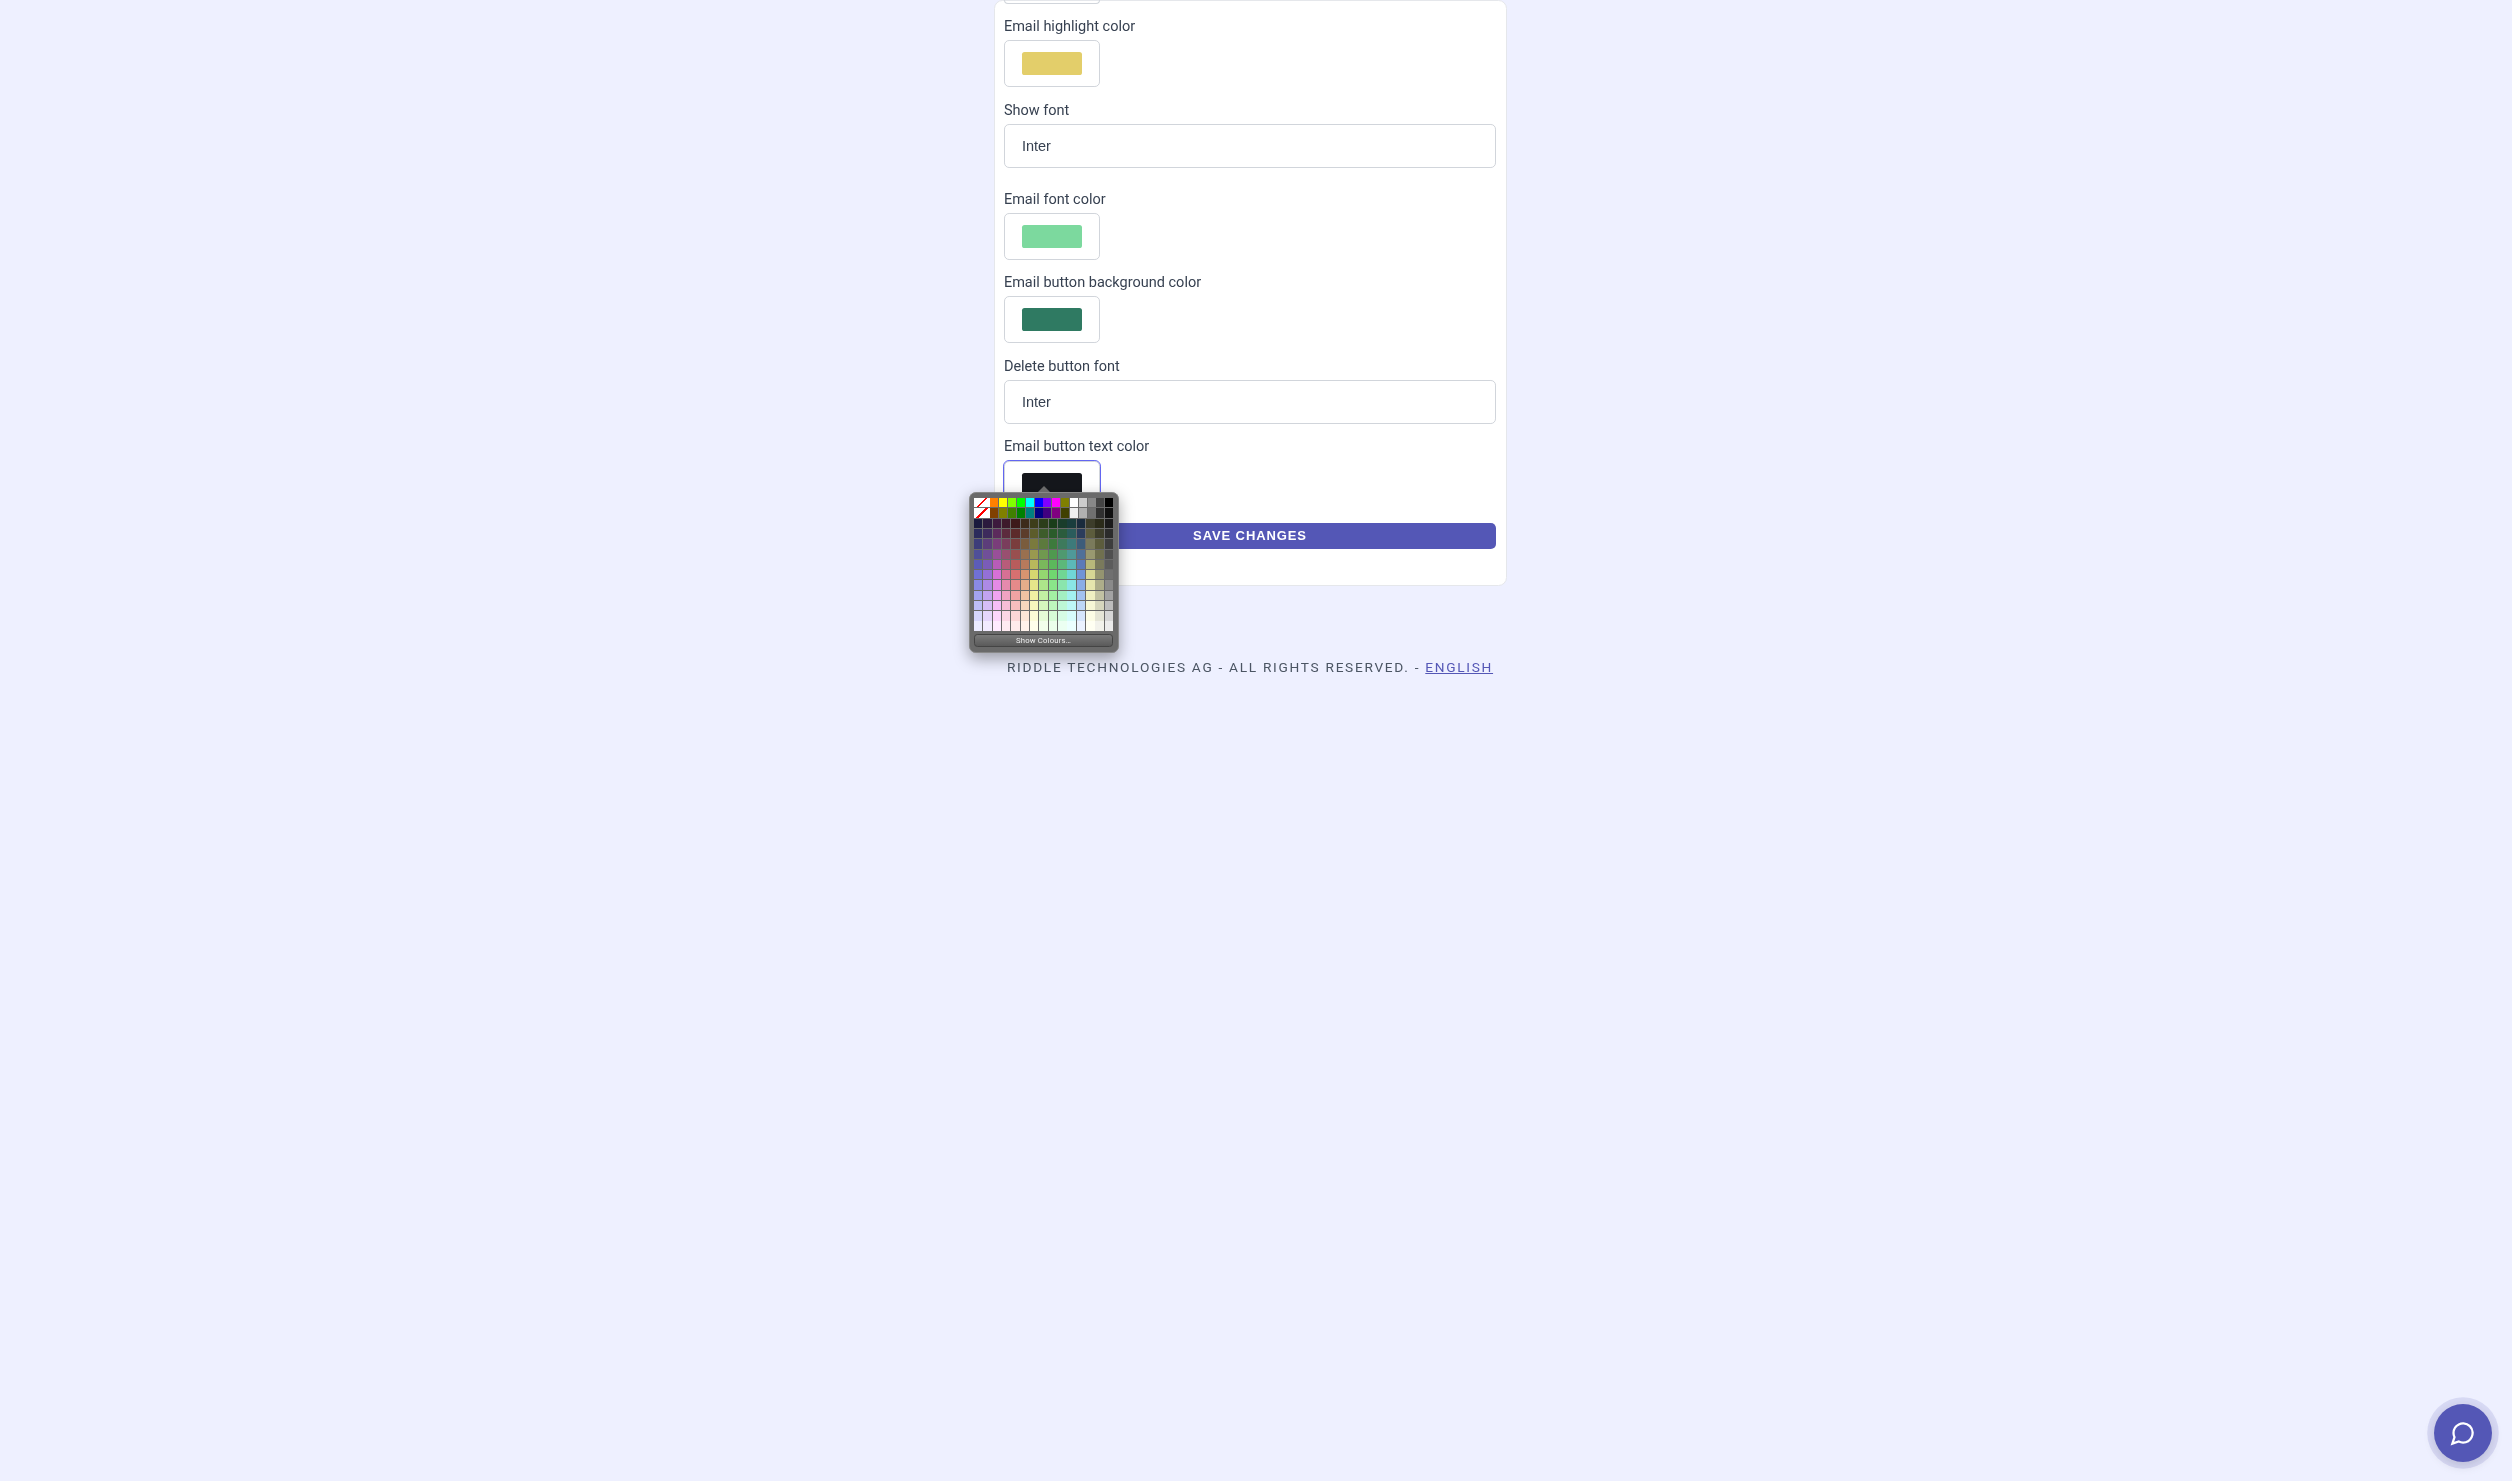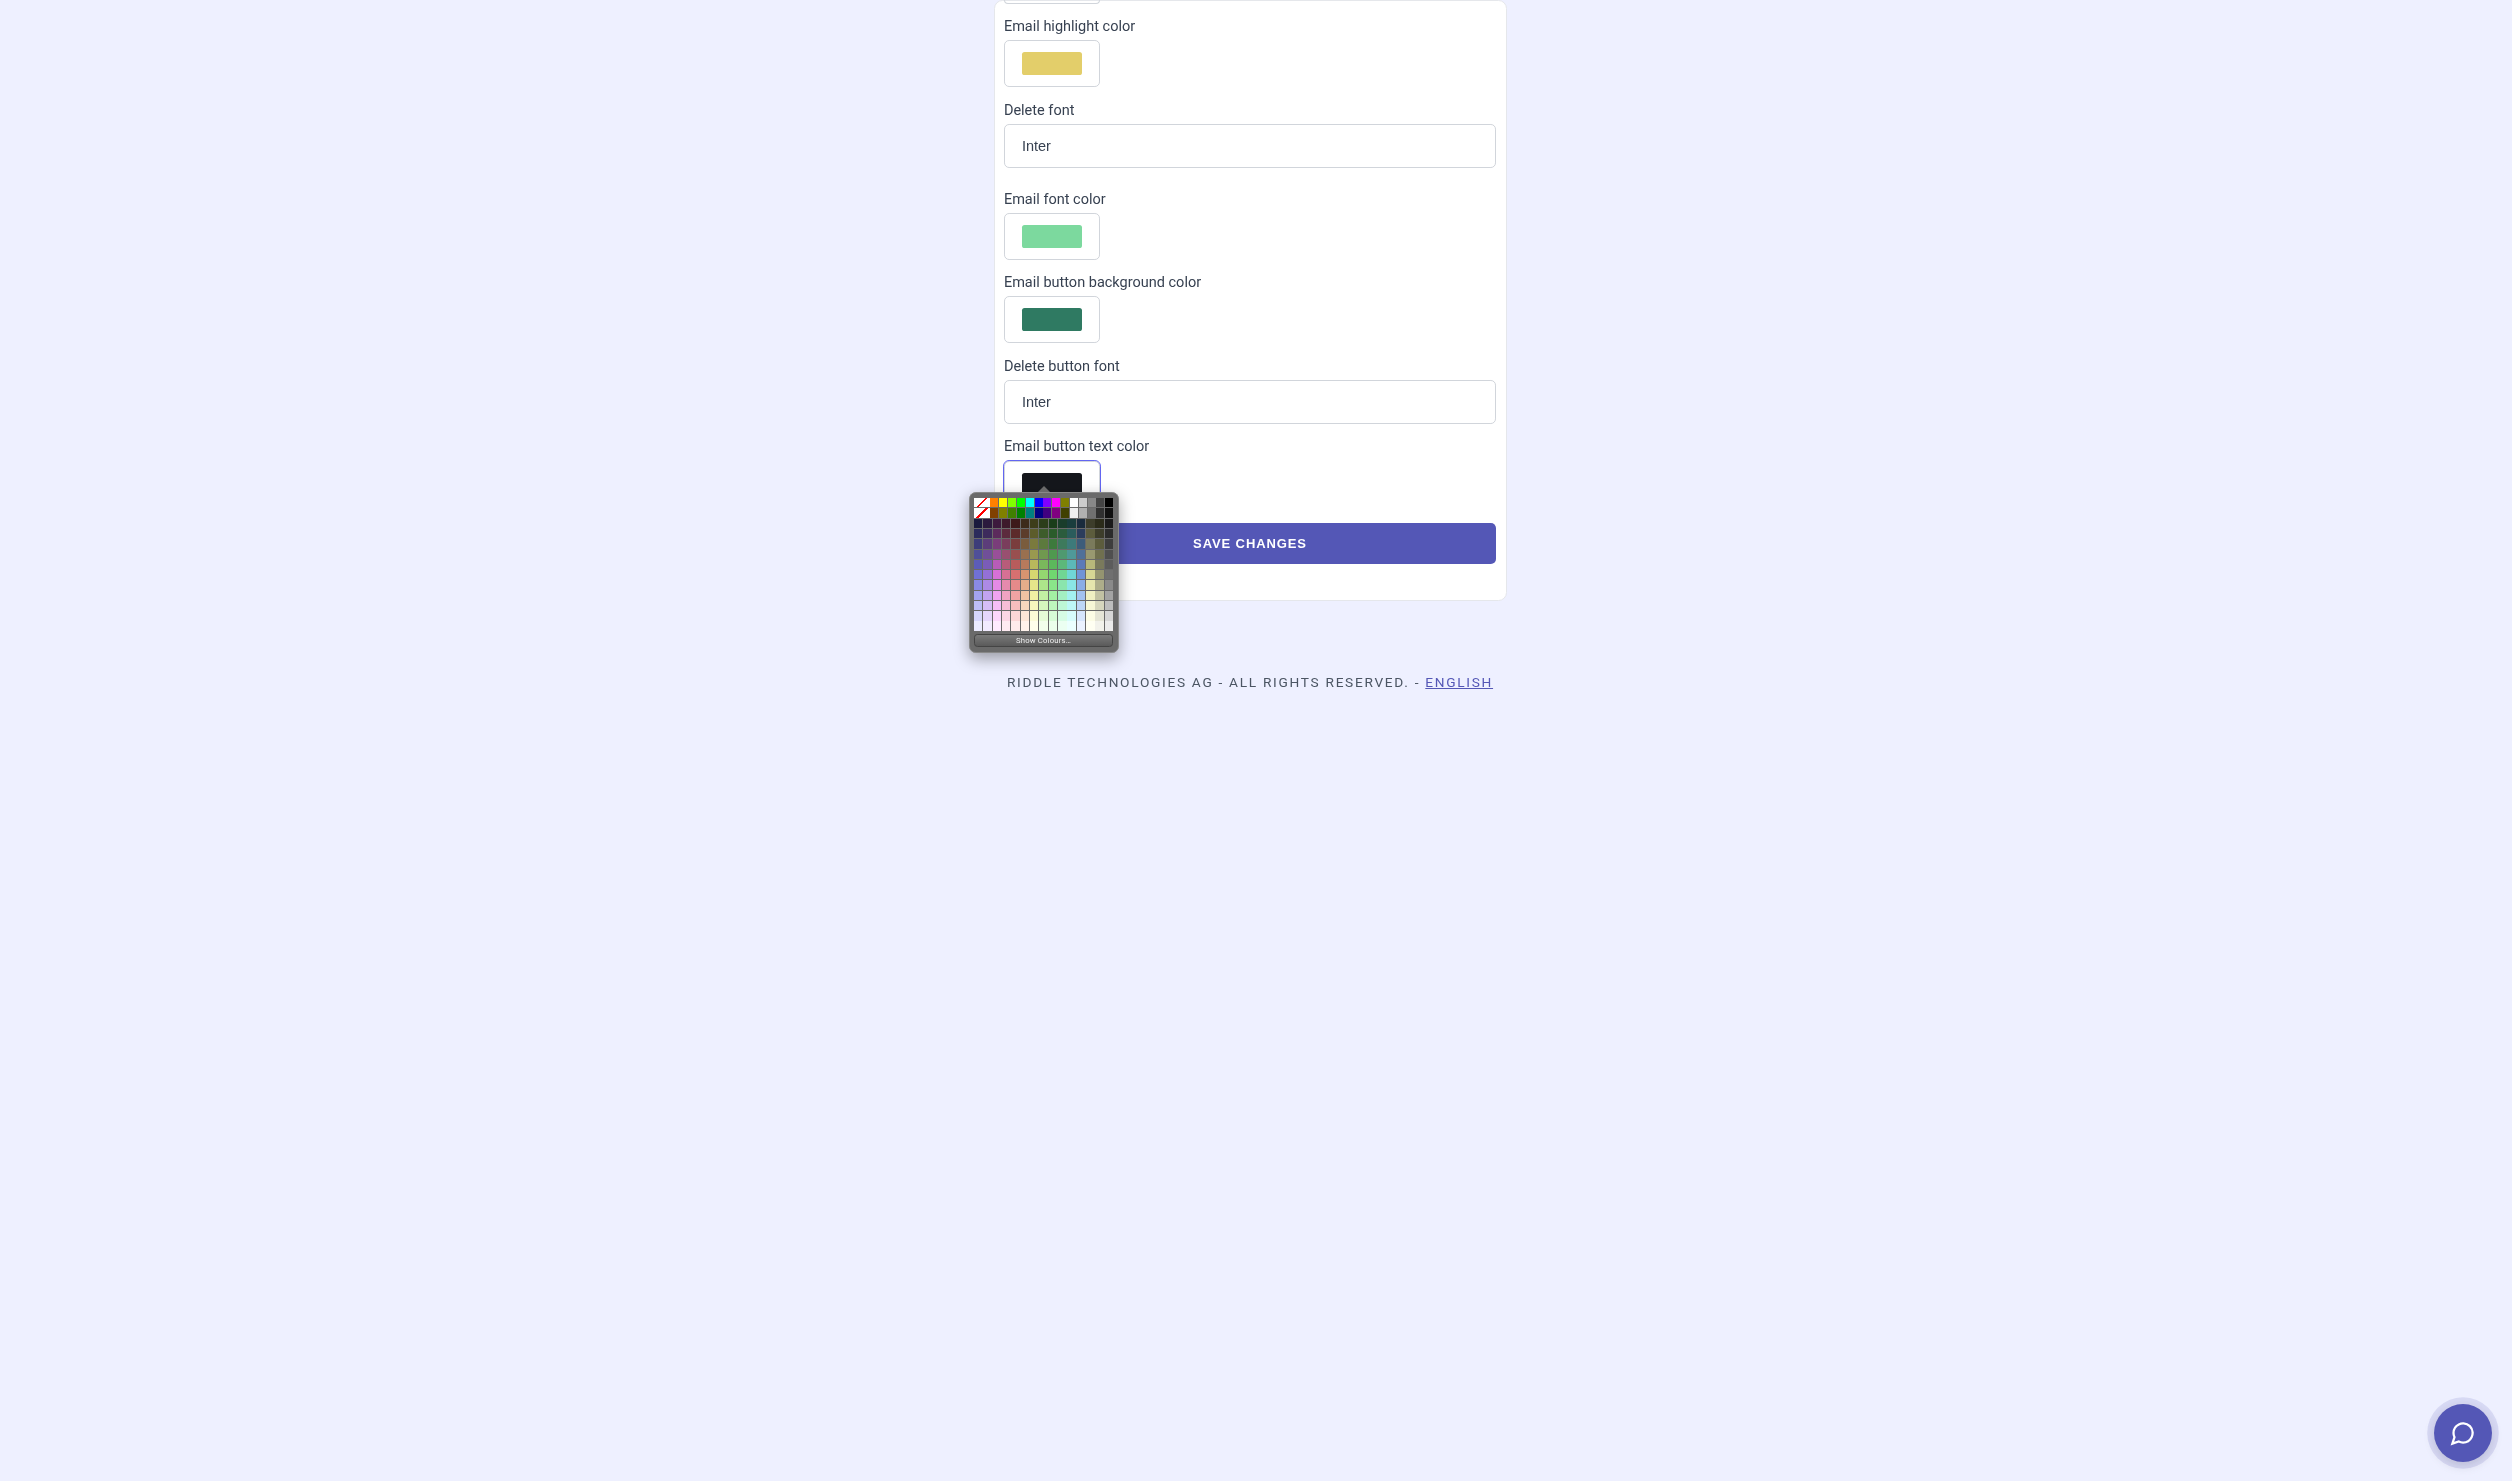--- a/index.html
+++ b/index.html
@@ -62,21 +62,21 @@
       padding: 0 17px;
       font-size: 14.5px;
       color: #374151;
       background: #fff;
     }
     .spacer-small {
       height: 8.5px;
     }
     .btn {
       width: 100%;
-      height: 41px;
+      height: 26px;
       border: none;
       border-radius: 5.1px;
       font-size: 13px;
       font-weight: 700;
       letter-spacing: 0.9px;
       cursor: pointer;
       display: flex;
       align-items: center;
       justify-content: center;
     }
@@ -211,21 +211,21 @@
 
     <div class="top-hidden-swatch"></div>
 
     
     <div class="field-label">Email highlight color</div>
     <div class="color-swatch-btn">
       <div class="color-swatch" style="background: rgb(227, 206, 106);"></div>
     </div>
 
     
-    <div class="field-label">Delete font</div>
+    <div class="field-label">Show font</div>
     <input type="text" class="text-input" value="Inter" style="">
 
     <div class="spacer-small"></div>
 
     
     <div class="field-label">Email font color</div>
     <div class="color-swatch-btn">
       <div class="color-swatch" style="background: rgb(124, 217, 158);"></div>
     </div>
 

